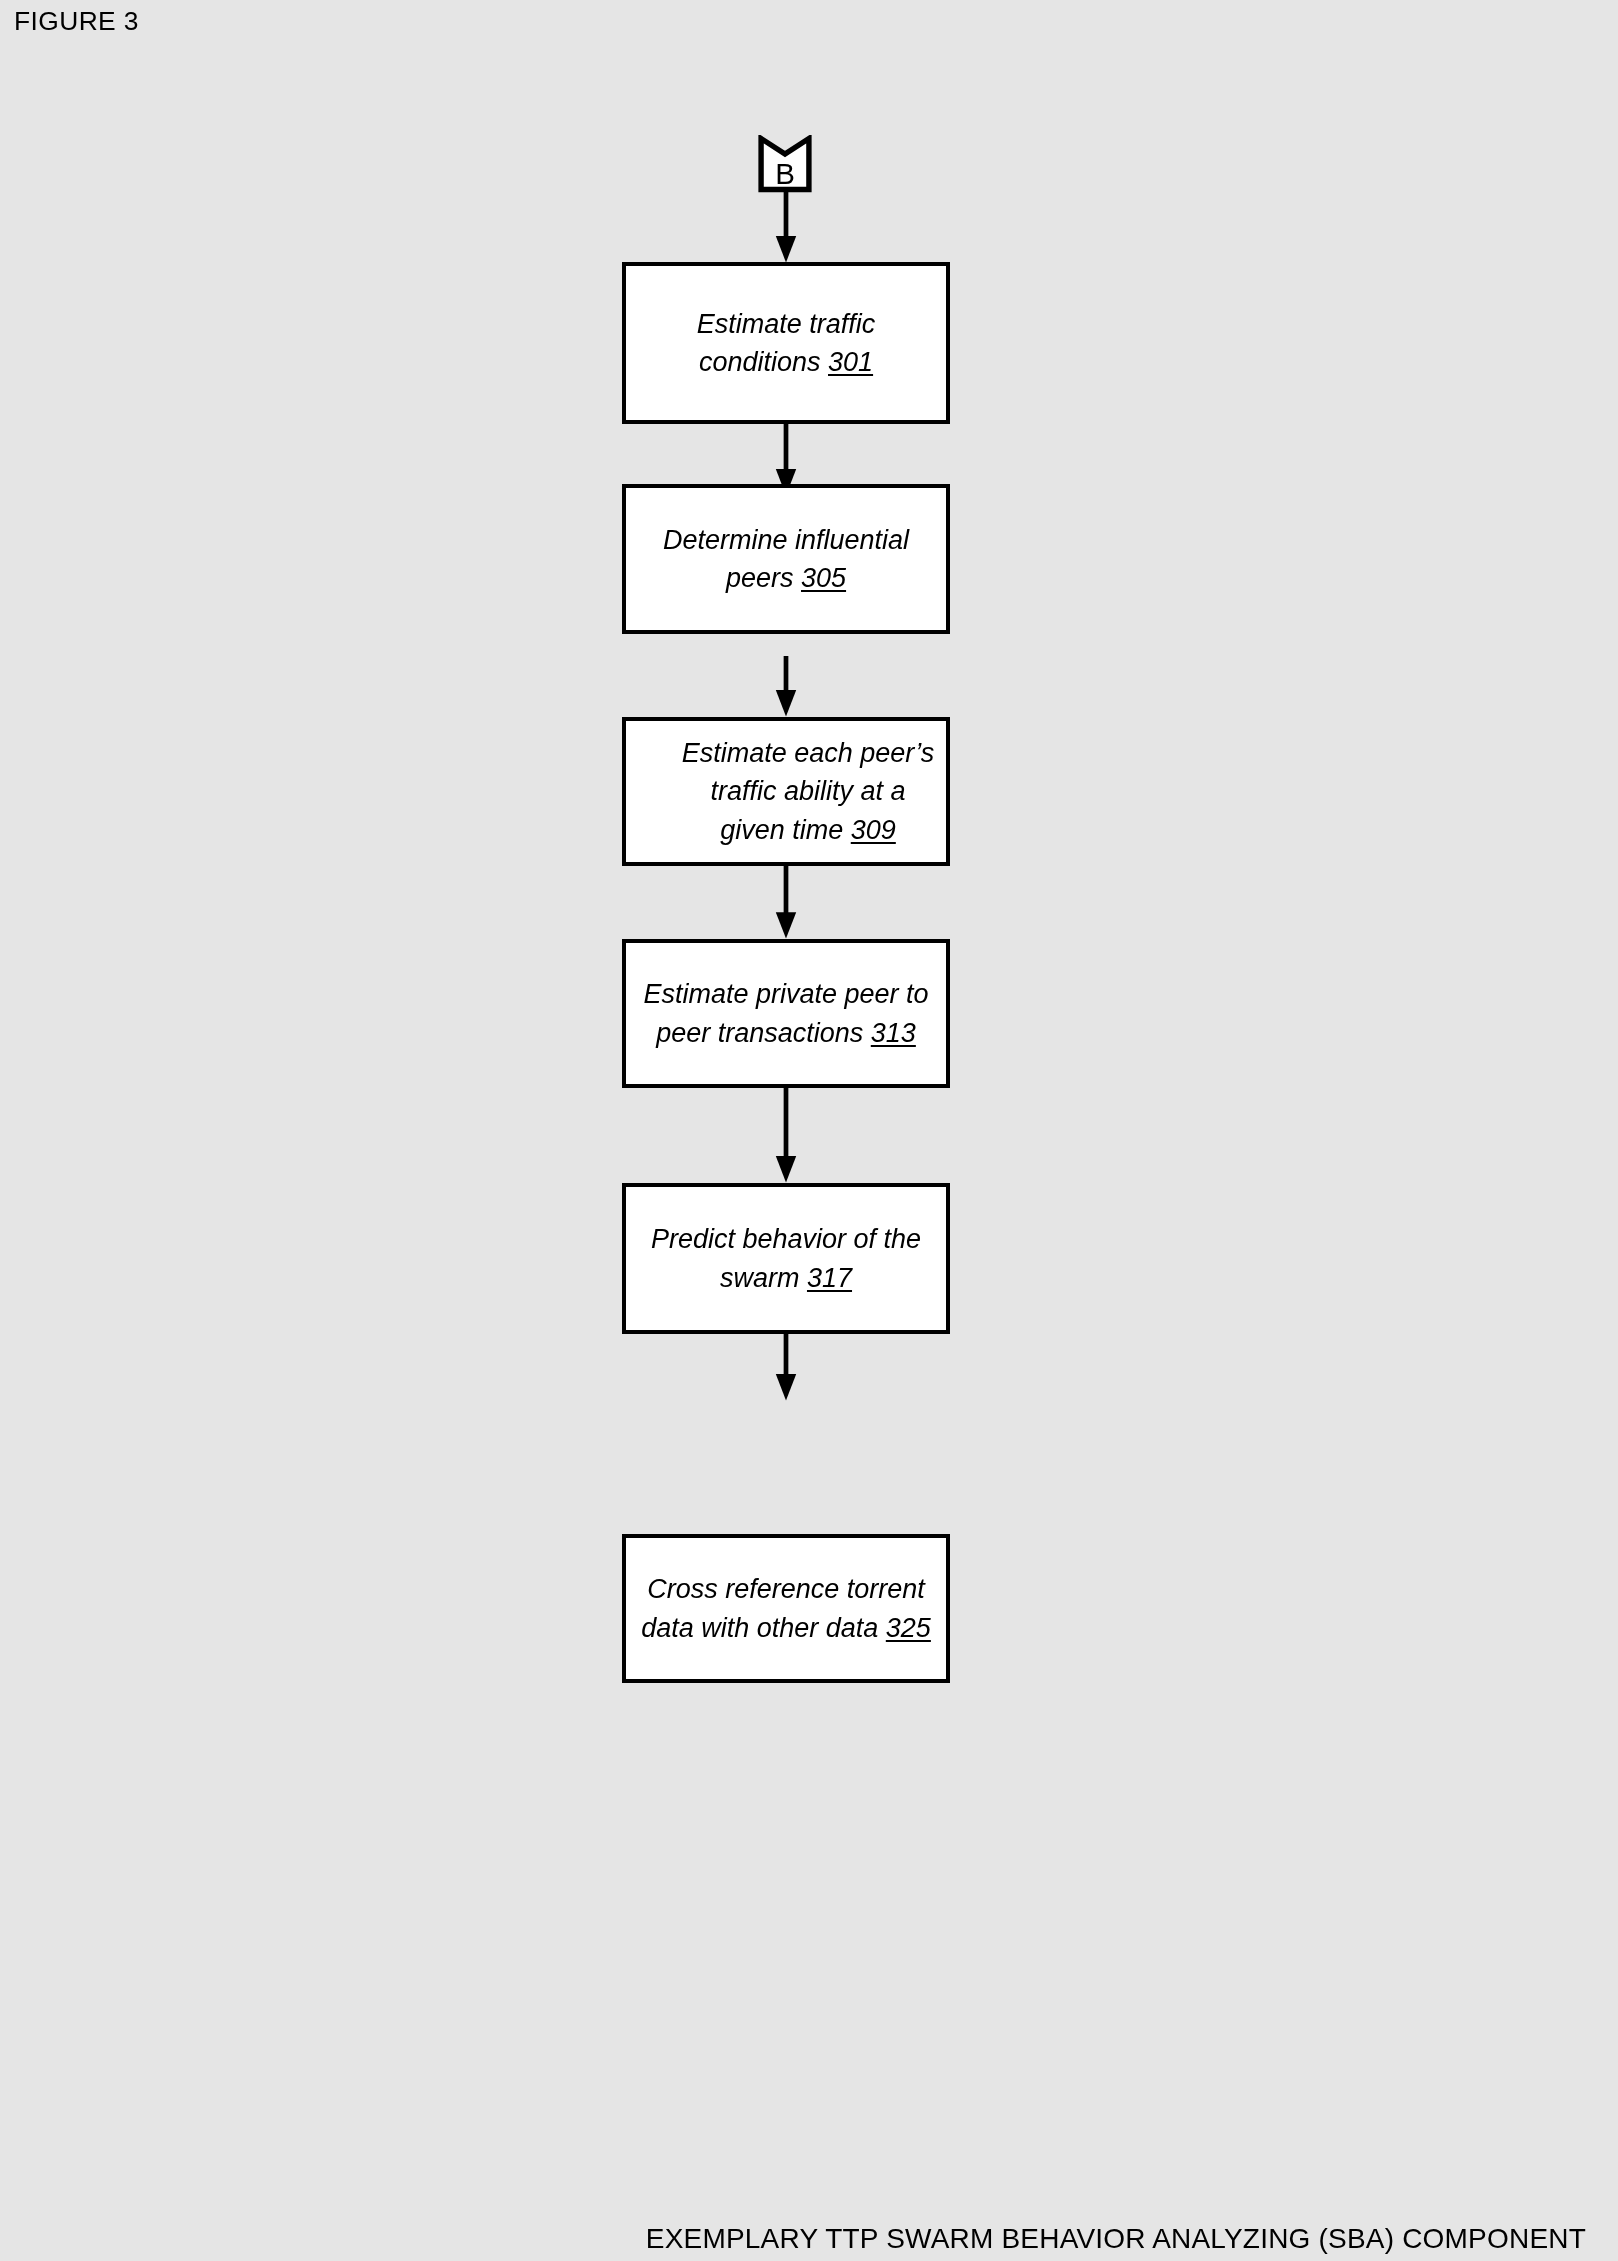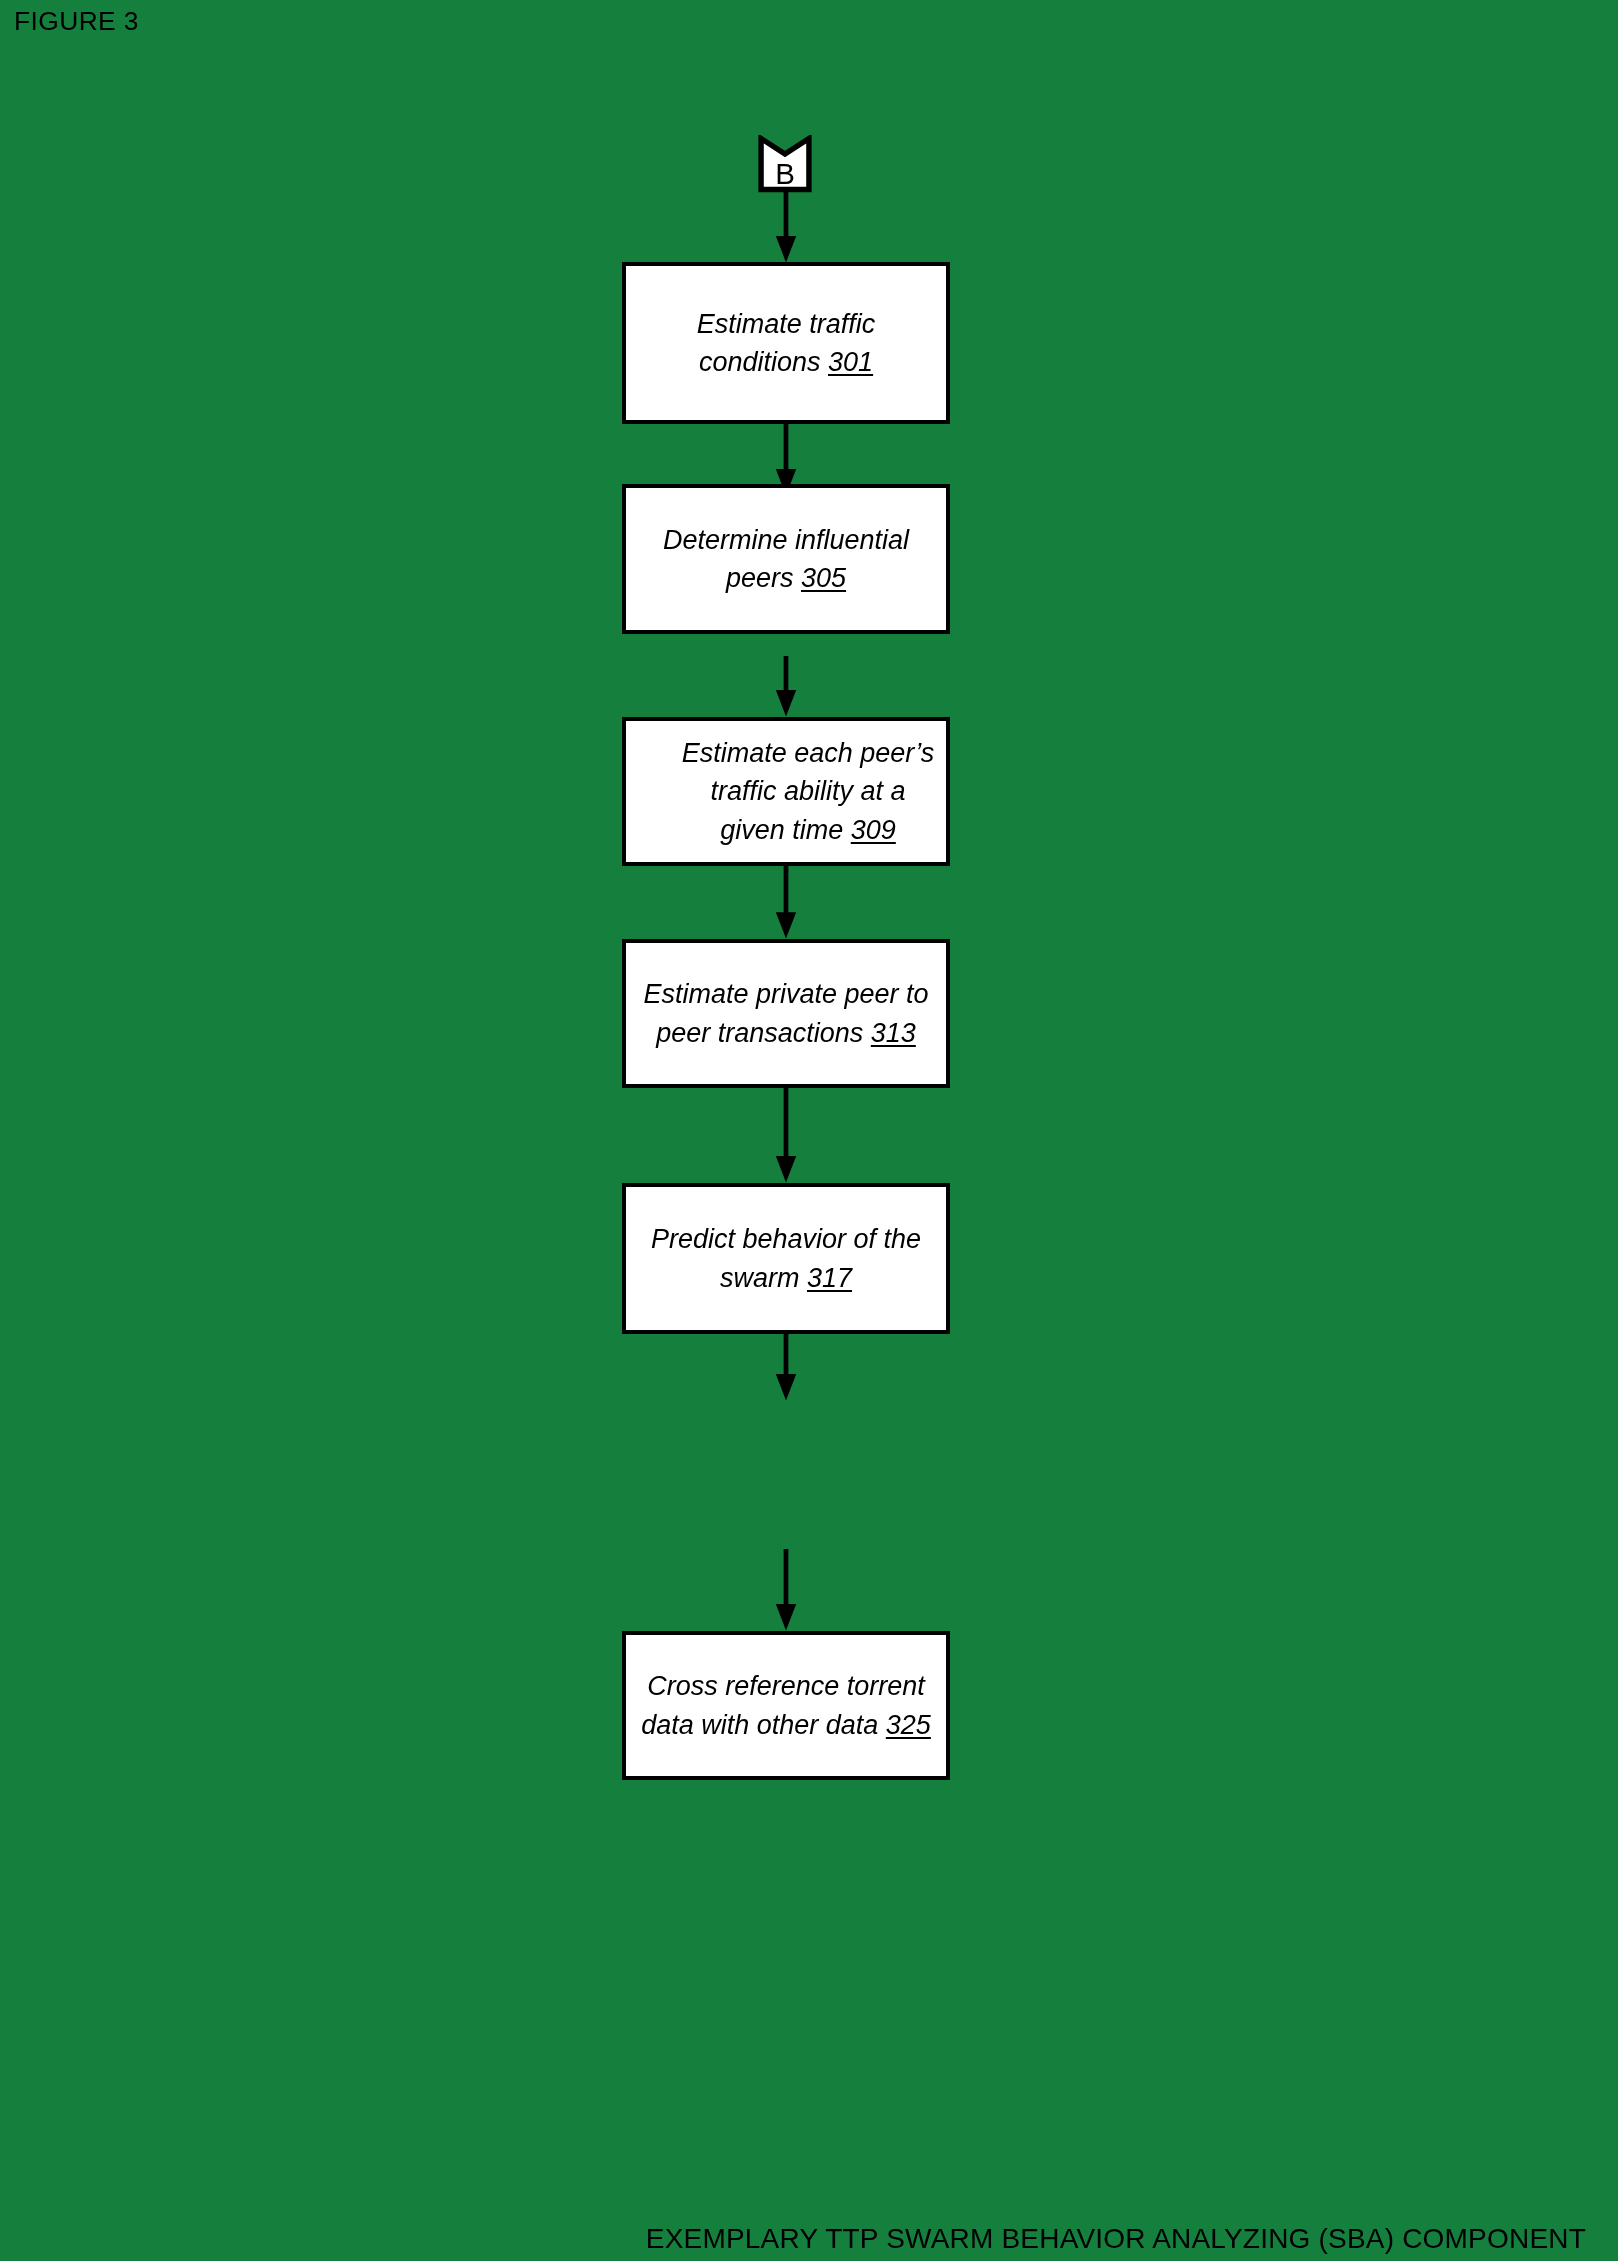--- a/index.html
+++ b/index.html
@@ -8,21 +8,21 @@
     background: #ffffff;
   }
   body {
     font-family: "Liberation Sans", sans-serif;
     color: #000000;
   }
   #page {
     position: relative;
     width: 1619px;
     height: 2261px;
-    background: #15803d;
+    background: #e5e5e5;
     overflow: hidden;
   }
 
   
   #figure-label {
     position: absolute;
     left: 14px;
     top: 6.2px;
     font-size: 26.4px;
     letter-spacing: 0.4px;
@@ -77,21 +77,21 @@
     text-decoration: underline;
     text-underline-offset: 3.1px;
   }
 
   #box-301 { top: 262px;  height: 162px; }
   #box-305 { top: 484px;  height: 150px; }
   #box-309 { top: 717px;  height: 149px; padding-left: 44px; }
   #box-313 { top: 939px; height: 149px; justify-content: center; }
   #box-317 { top: 1183px; height: 151px; }
   #box-321 { top: 1400px; height: 149px; }
-  #box-325 { top: 1631px; height: 149px; }
+  #box-325 { top: 1534px; height: 149px; }
 
   
   .arrow {
     position: absolute;
     left: 775px;
     width: 22px;
   }
   .arrow svg { display: block; width: 22px; height: 100%; }
 
   #arrow-b-301   { top: 191px;  height: 73px; }

